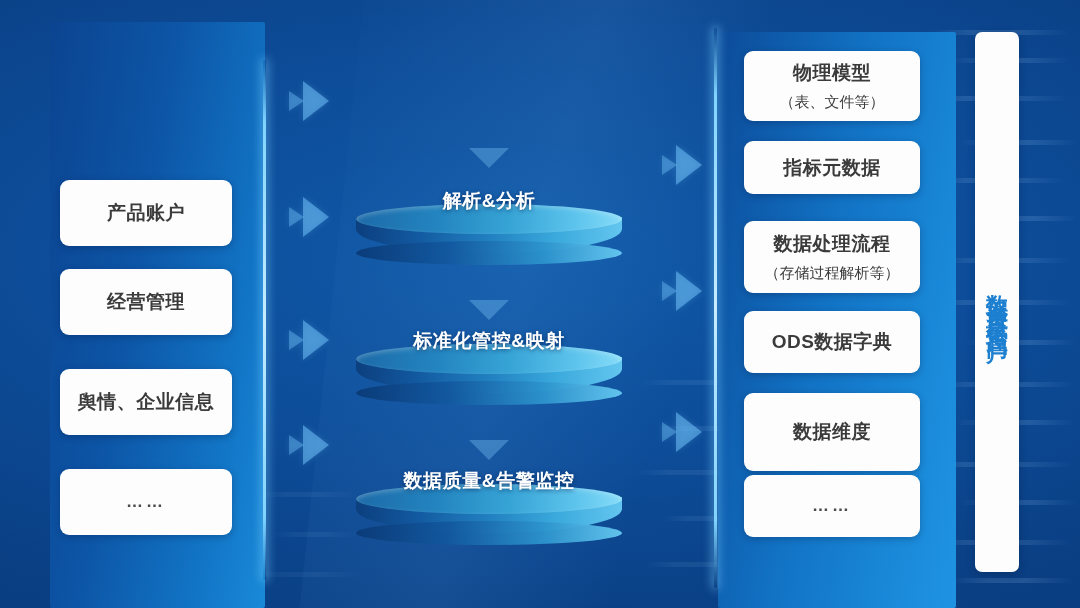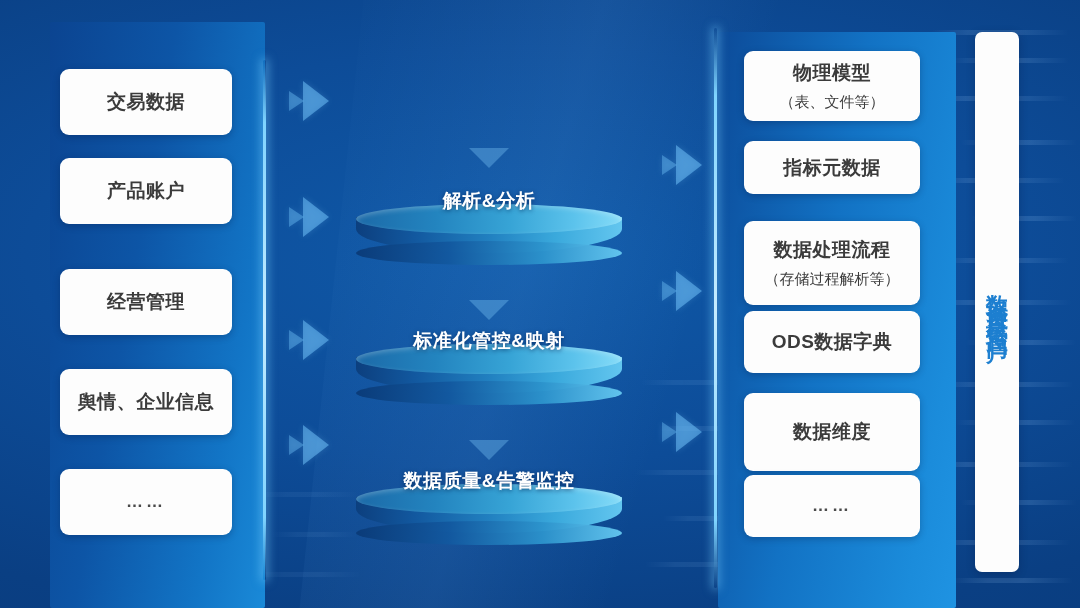--- a/index.html
+++ b/index.html
@@ -153,24 +153,21 @@
     <i style="left:0;  top:22px; width:104px;"></i>
     <i style="left:16px;top:62px;width:88px;"></i>
     <i style="left:-4px;top:102px;width:112px;"></i>
   </div>
 
   <div class="band left"></div>
   <div class="band right"></div>
   <div class="edge e1"></div>
   <div class="edge e2"></div>
 
-  <div class="card l-card" style="top:69px;">
-    <div class="t1">交易数据</div>
-  </div>
-  <div class="card l-card" style="top:158px;">
+  <div class="card l-card" style="top:180px;">
     <div class="t1">产品账户</div>
   </div>
   <div class="card l-card" style="top:269px;">
     <div class="t1">经营管理</div>
   </div>
   <div class="card l-card" style="top:369px;">
     <div class="t1">舆情、企业信息</div>
   </div>
   <div class="card l-card" style="top:469px;">
     <div class="dots">……</div>
@@ -210,21 +207,21 @@
   <div class="arw-r" style="left:676px; top:271px;"></div>
   <div class="arw-r" style="left:676px; top:412px;"></div>
 
   <div class="card r-card" style="top:51px;  height:70px;">
     <div class="t1">物理模型</div>
     <div class="t2">（表、文件等）</div>
   </div>
   <div class="card r-card" style="top:141px; height:53px;">
     <div class="t1">指标元数据</div>
   </div>
-  <div class="card r-card" style="top:221px; height:84px;">
+  <div class="card r-card" style="top:221px; height:72px;">
     <div class="t1">数据处理流程</div>
     <div class="t2">（存储过程解析等）</div>
   </div>
   <div class="card r-card" style="top:311px; height:62px;">
     <div class="t1">ODS数据字典</div>
   </div>
   <div class="card r-card" style="top:393px; height:78px;text-align:right;">
     <div class="t1">数据维度</div>
   </div>
   <div class="card r-card" style="top:475px; height:62px;">

